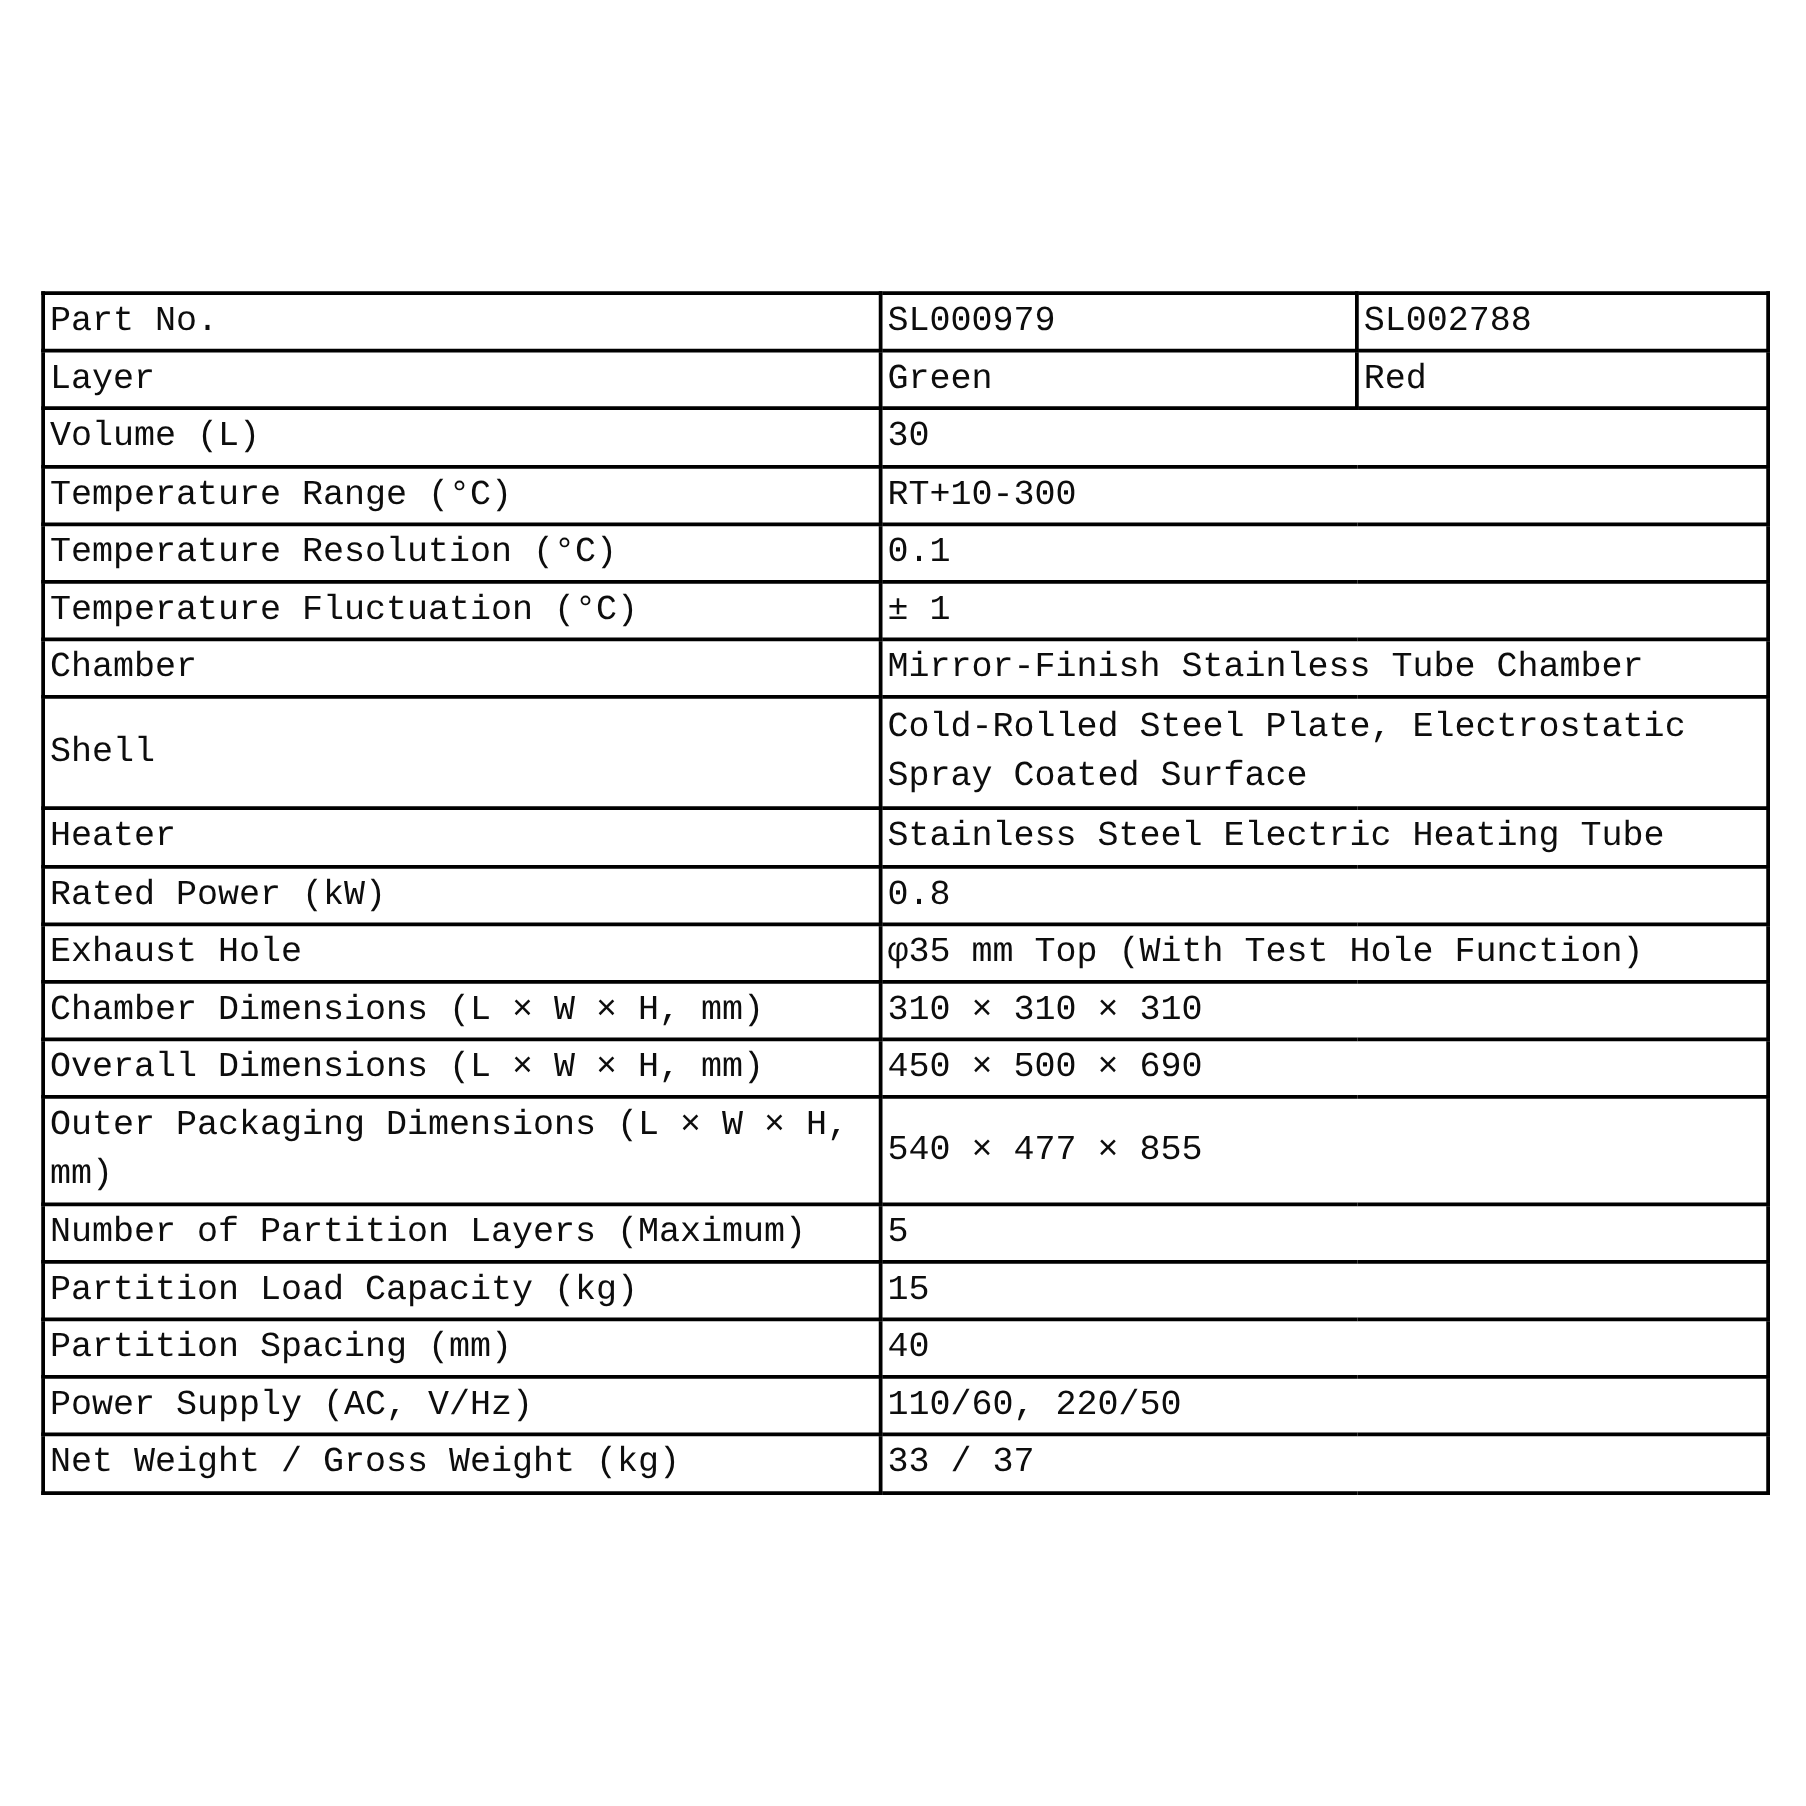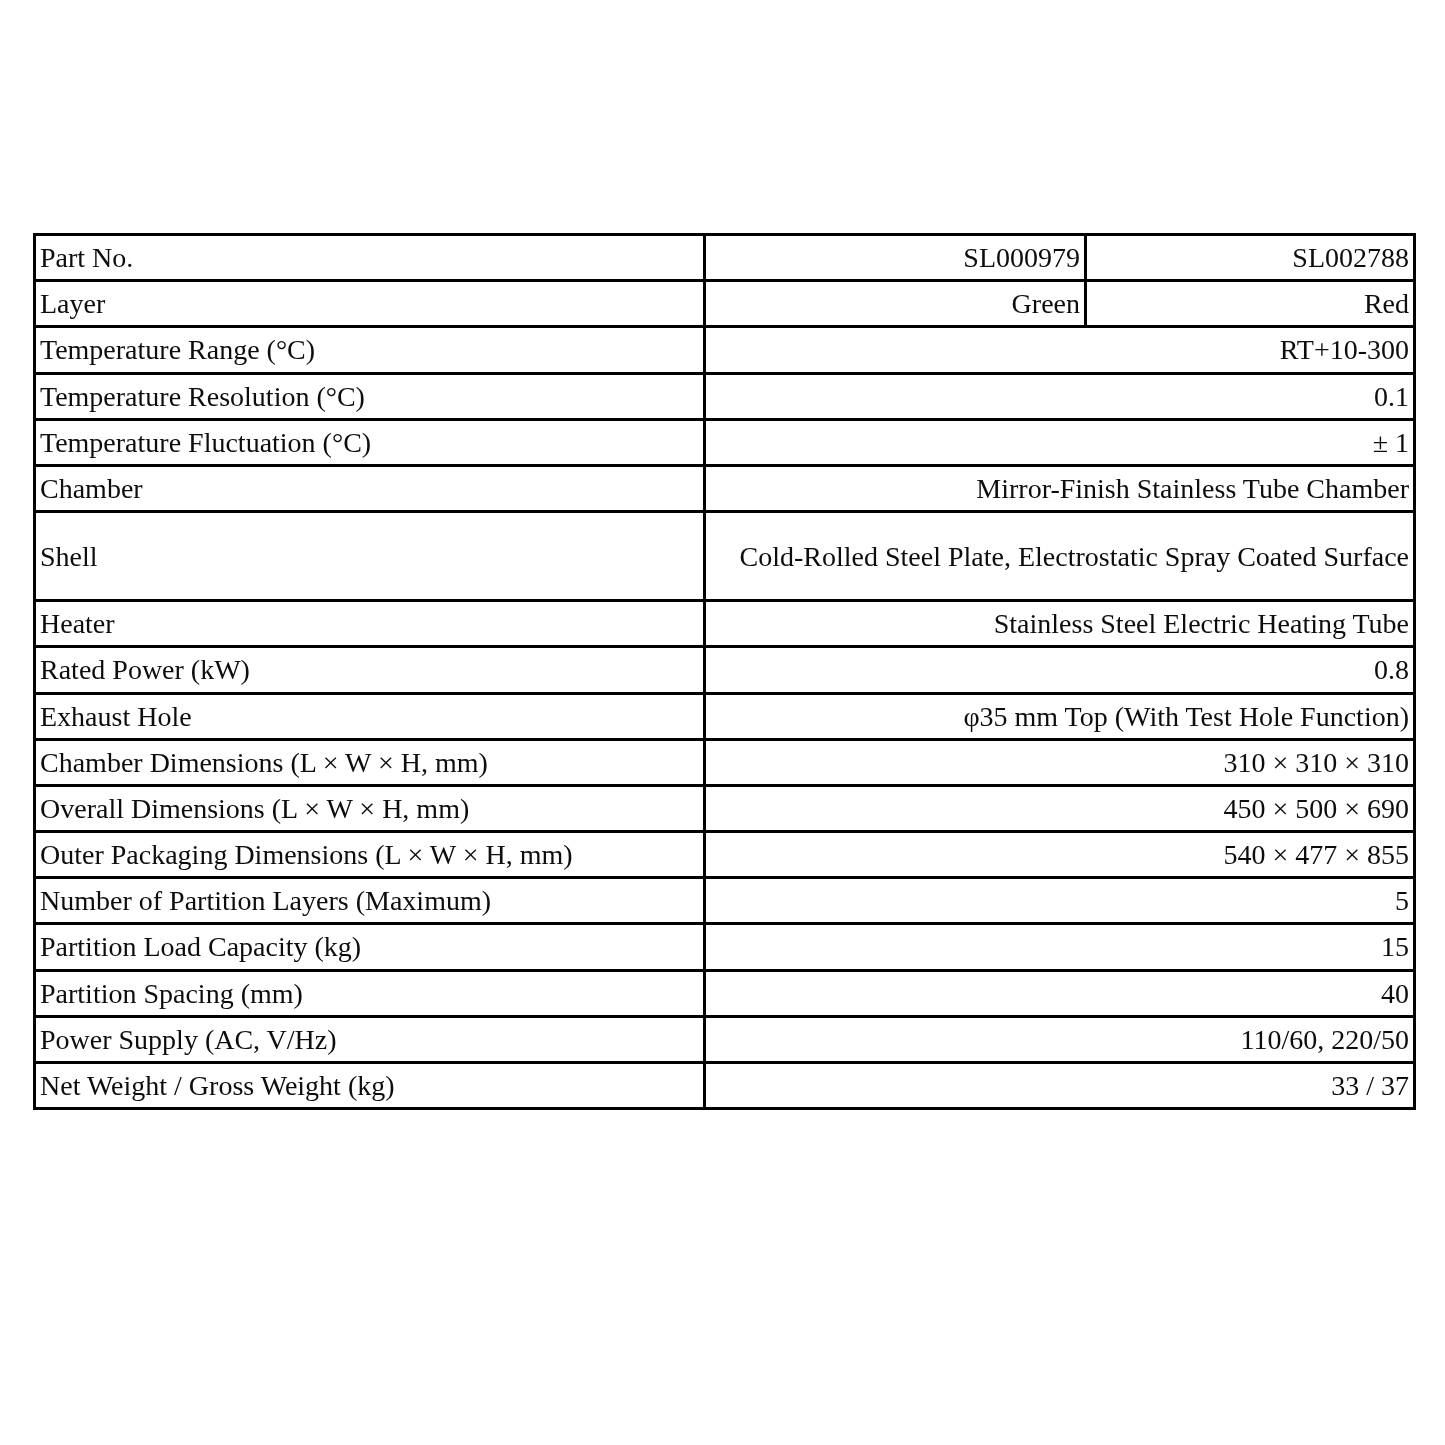--- a/index.html
+++ b/index.html
@@ -5,21 +5,21 @@
   html, body {
     margin: 0;
     padding: 0;
     background: #ffffff;
   }
   .page {
     position: relative;
     width: 1445px;
     height: 1445px;
     background: #ffffff;
-    font-family: Liberation Serif, serif;
+    font-family: Liberation Mono, monospace;
     color: #0d0d0d;
     overflow: hidden;
   }
   table.spec {
     position: absolute;
     left: 33px;
     top: 233px;
     width: 1380px;
     border-collapse: collapse;
     table-layout: fixed;
@@ -35,21 +35,21 @@
     white-space: normal;
   }
   table.spec tr.row-normal { height: 44px; }
   table.spec tr.row-tall   { height: 89px; }
   td.label-cell {
     text-align: left;
     padding-left: 6px;
     padding-right: 2px;
   }
   td.value-cell {
-    text-align: right;
+    text-align: left;
   }
 </style>
 </head>
 <body>
 
 <div class="page">
   <table class="spec">
     <colgroup>
       <col style="width:670px">
       <col style="width:381px">
@@ -58,20 +58,24 @@
     <tbody>
         <tr class="row-normal">
           <td class="label-cell">Part No.</td>
           <td class="value-cell">SL000979</td>
           <td class="value-cell">SL002788</td>
         </tr>
         <tr class="row-normal">
           <td class="label-cell">Layer</td>
           <td class="value-cell">Green</td>
           <td class="value-cell">Red</td>
+        </tr>
+        <tr class="row-normal">
+          <td class="label-cell">Volume (L)</td>
+          <td class="value-cell" colspan="2">30</td>
         </tr>
         <tr class="row-normal">
           <td class="label-cell">Temperature Range (°C)</td>
           <td class="value-cell" colspan="2">RT+10-300</td>
         </tr>
         <tr class="row-normal">
           <td class="label-cell">Temperature Resolution (°C)</td>
           <td class="value-cell" colspan="2">0.1</td>
         </tr>
         <tr class="row-normal">

